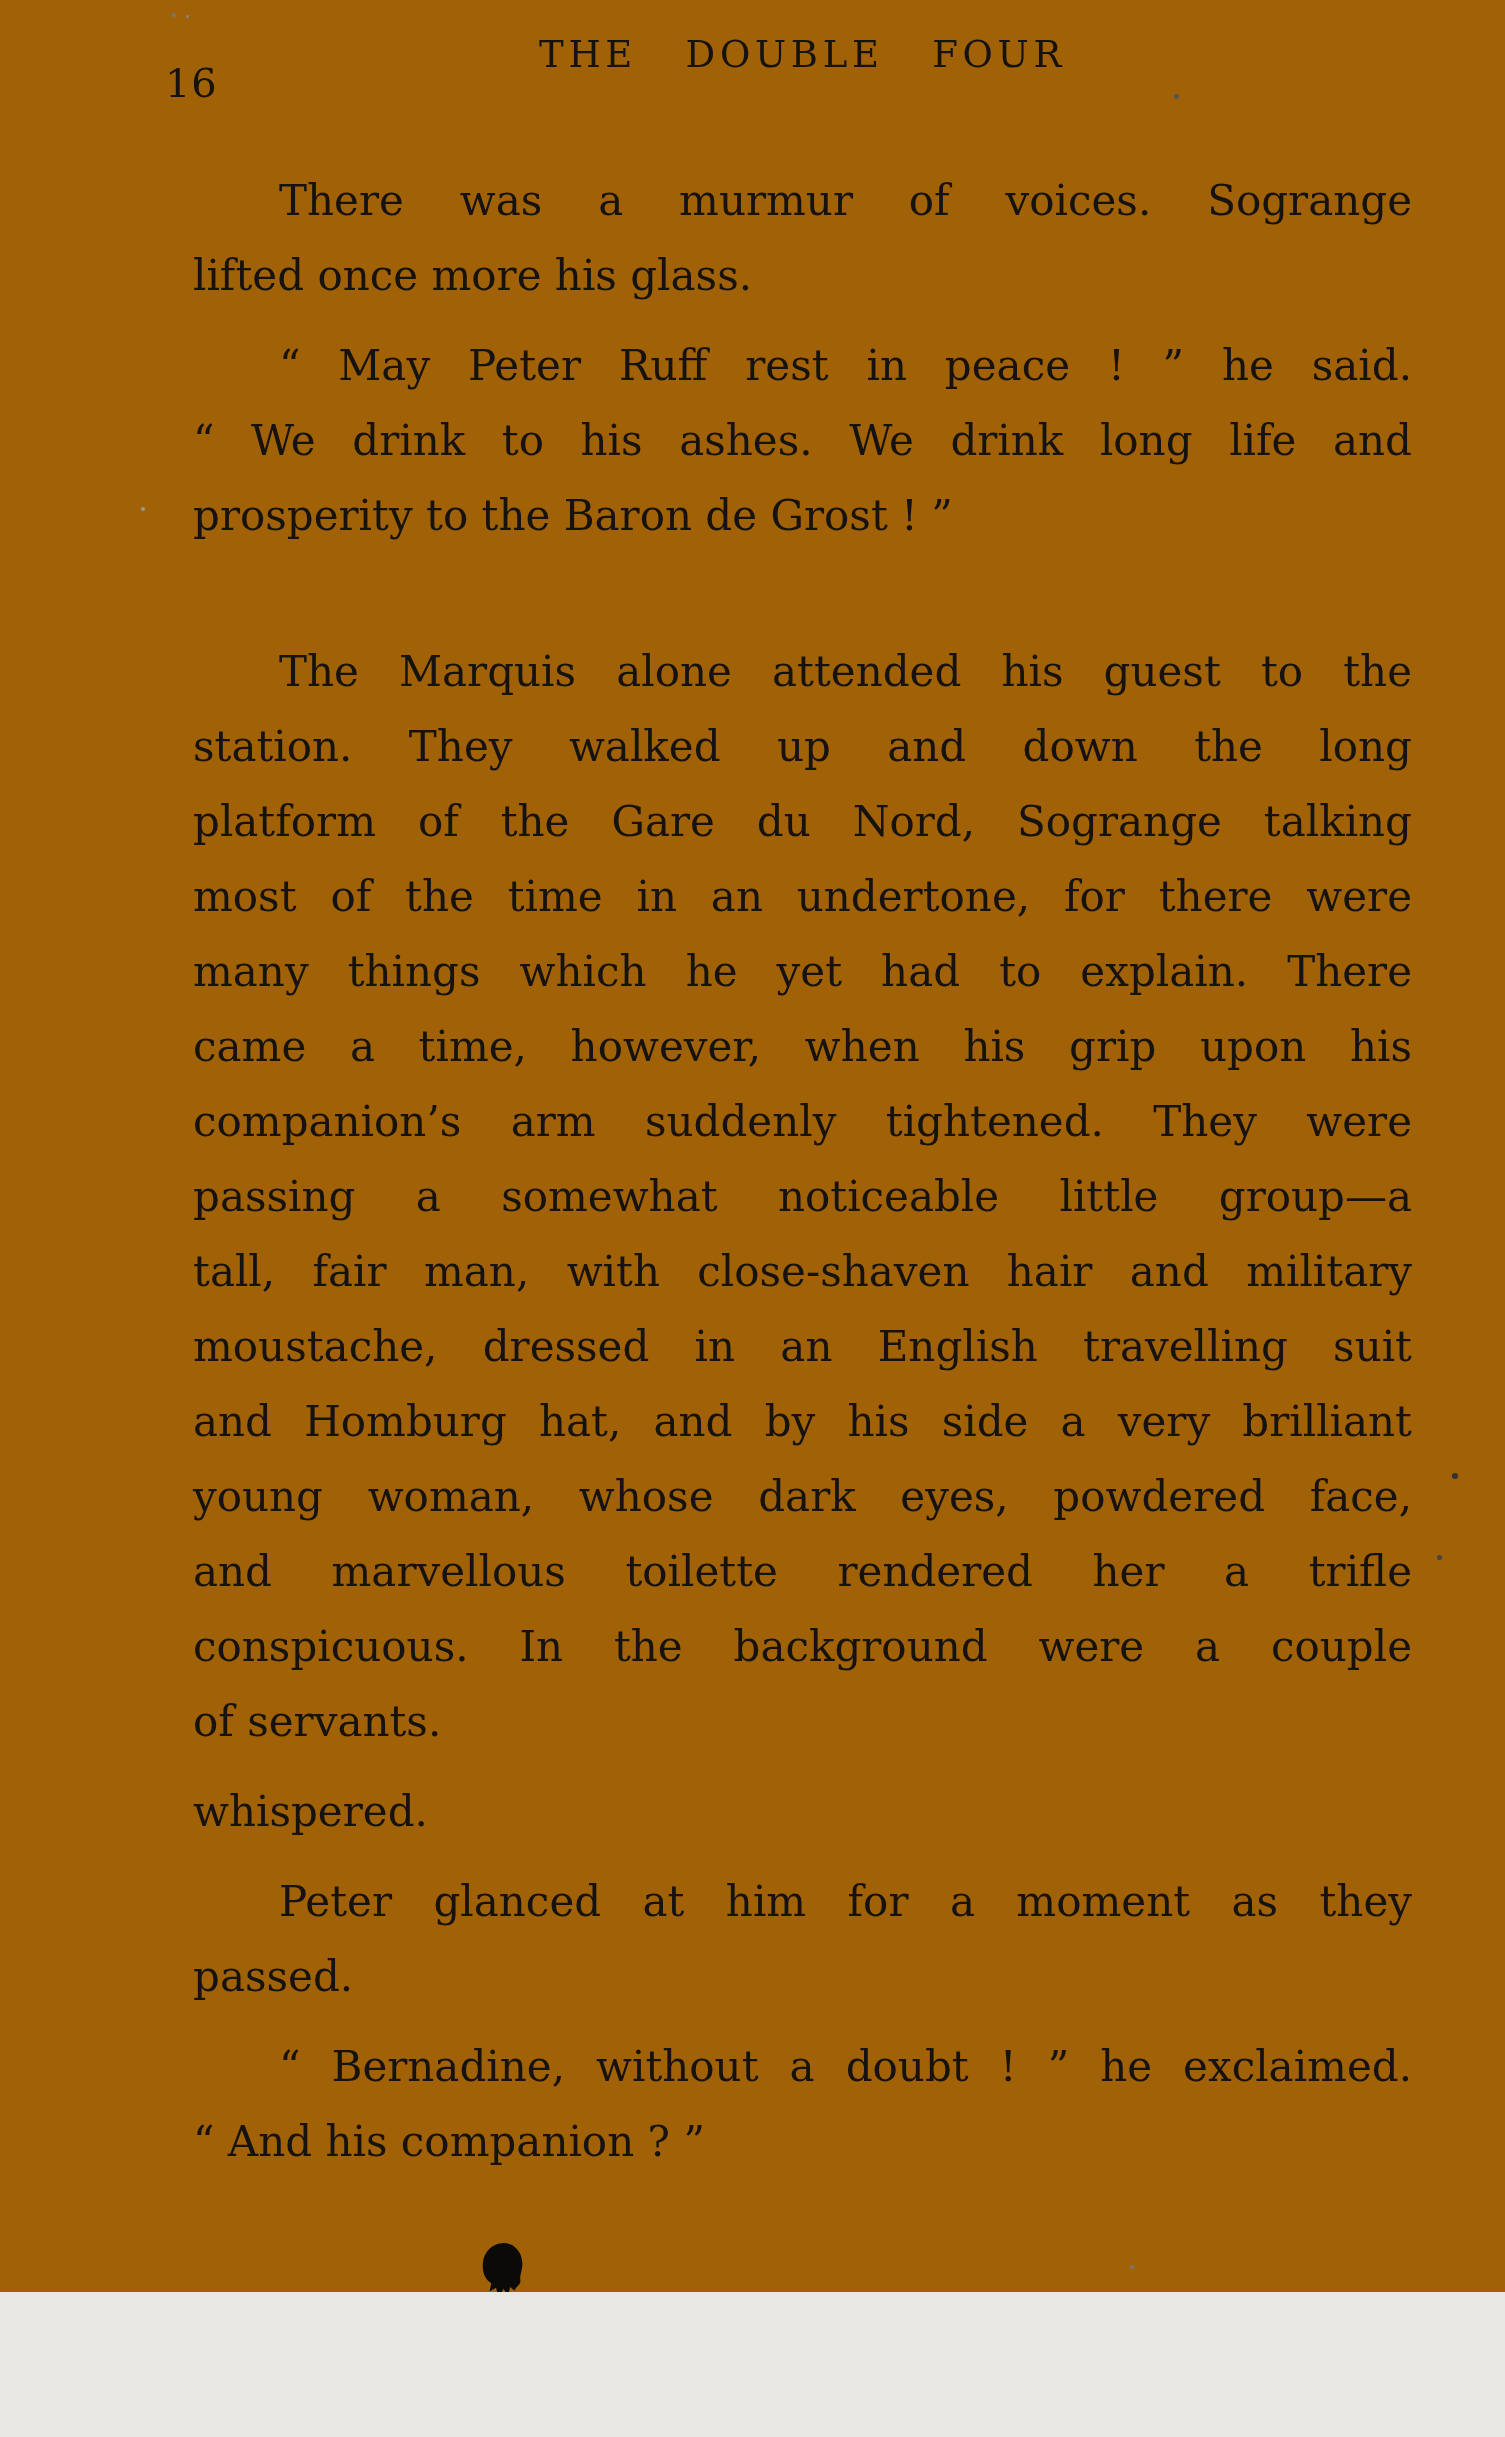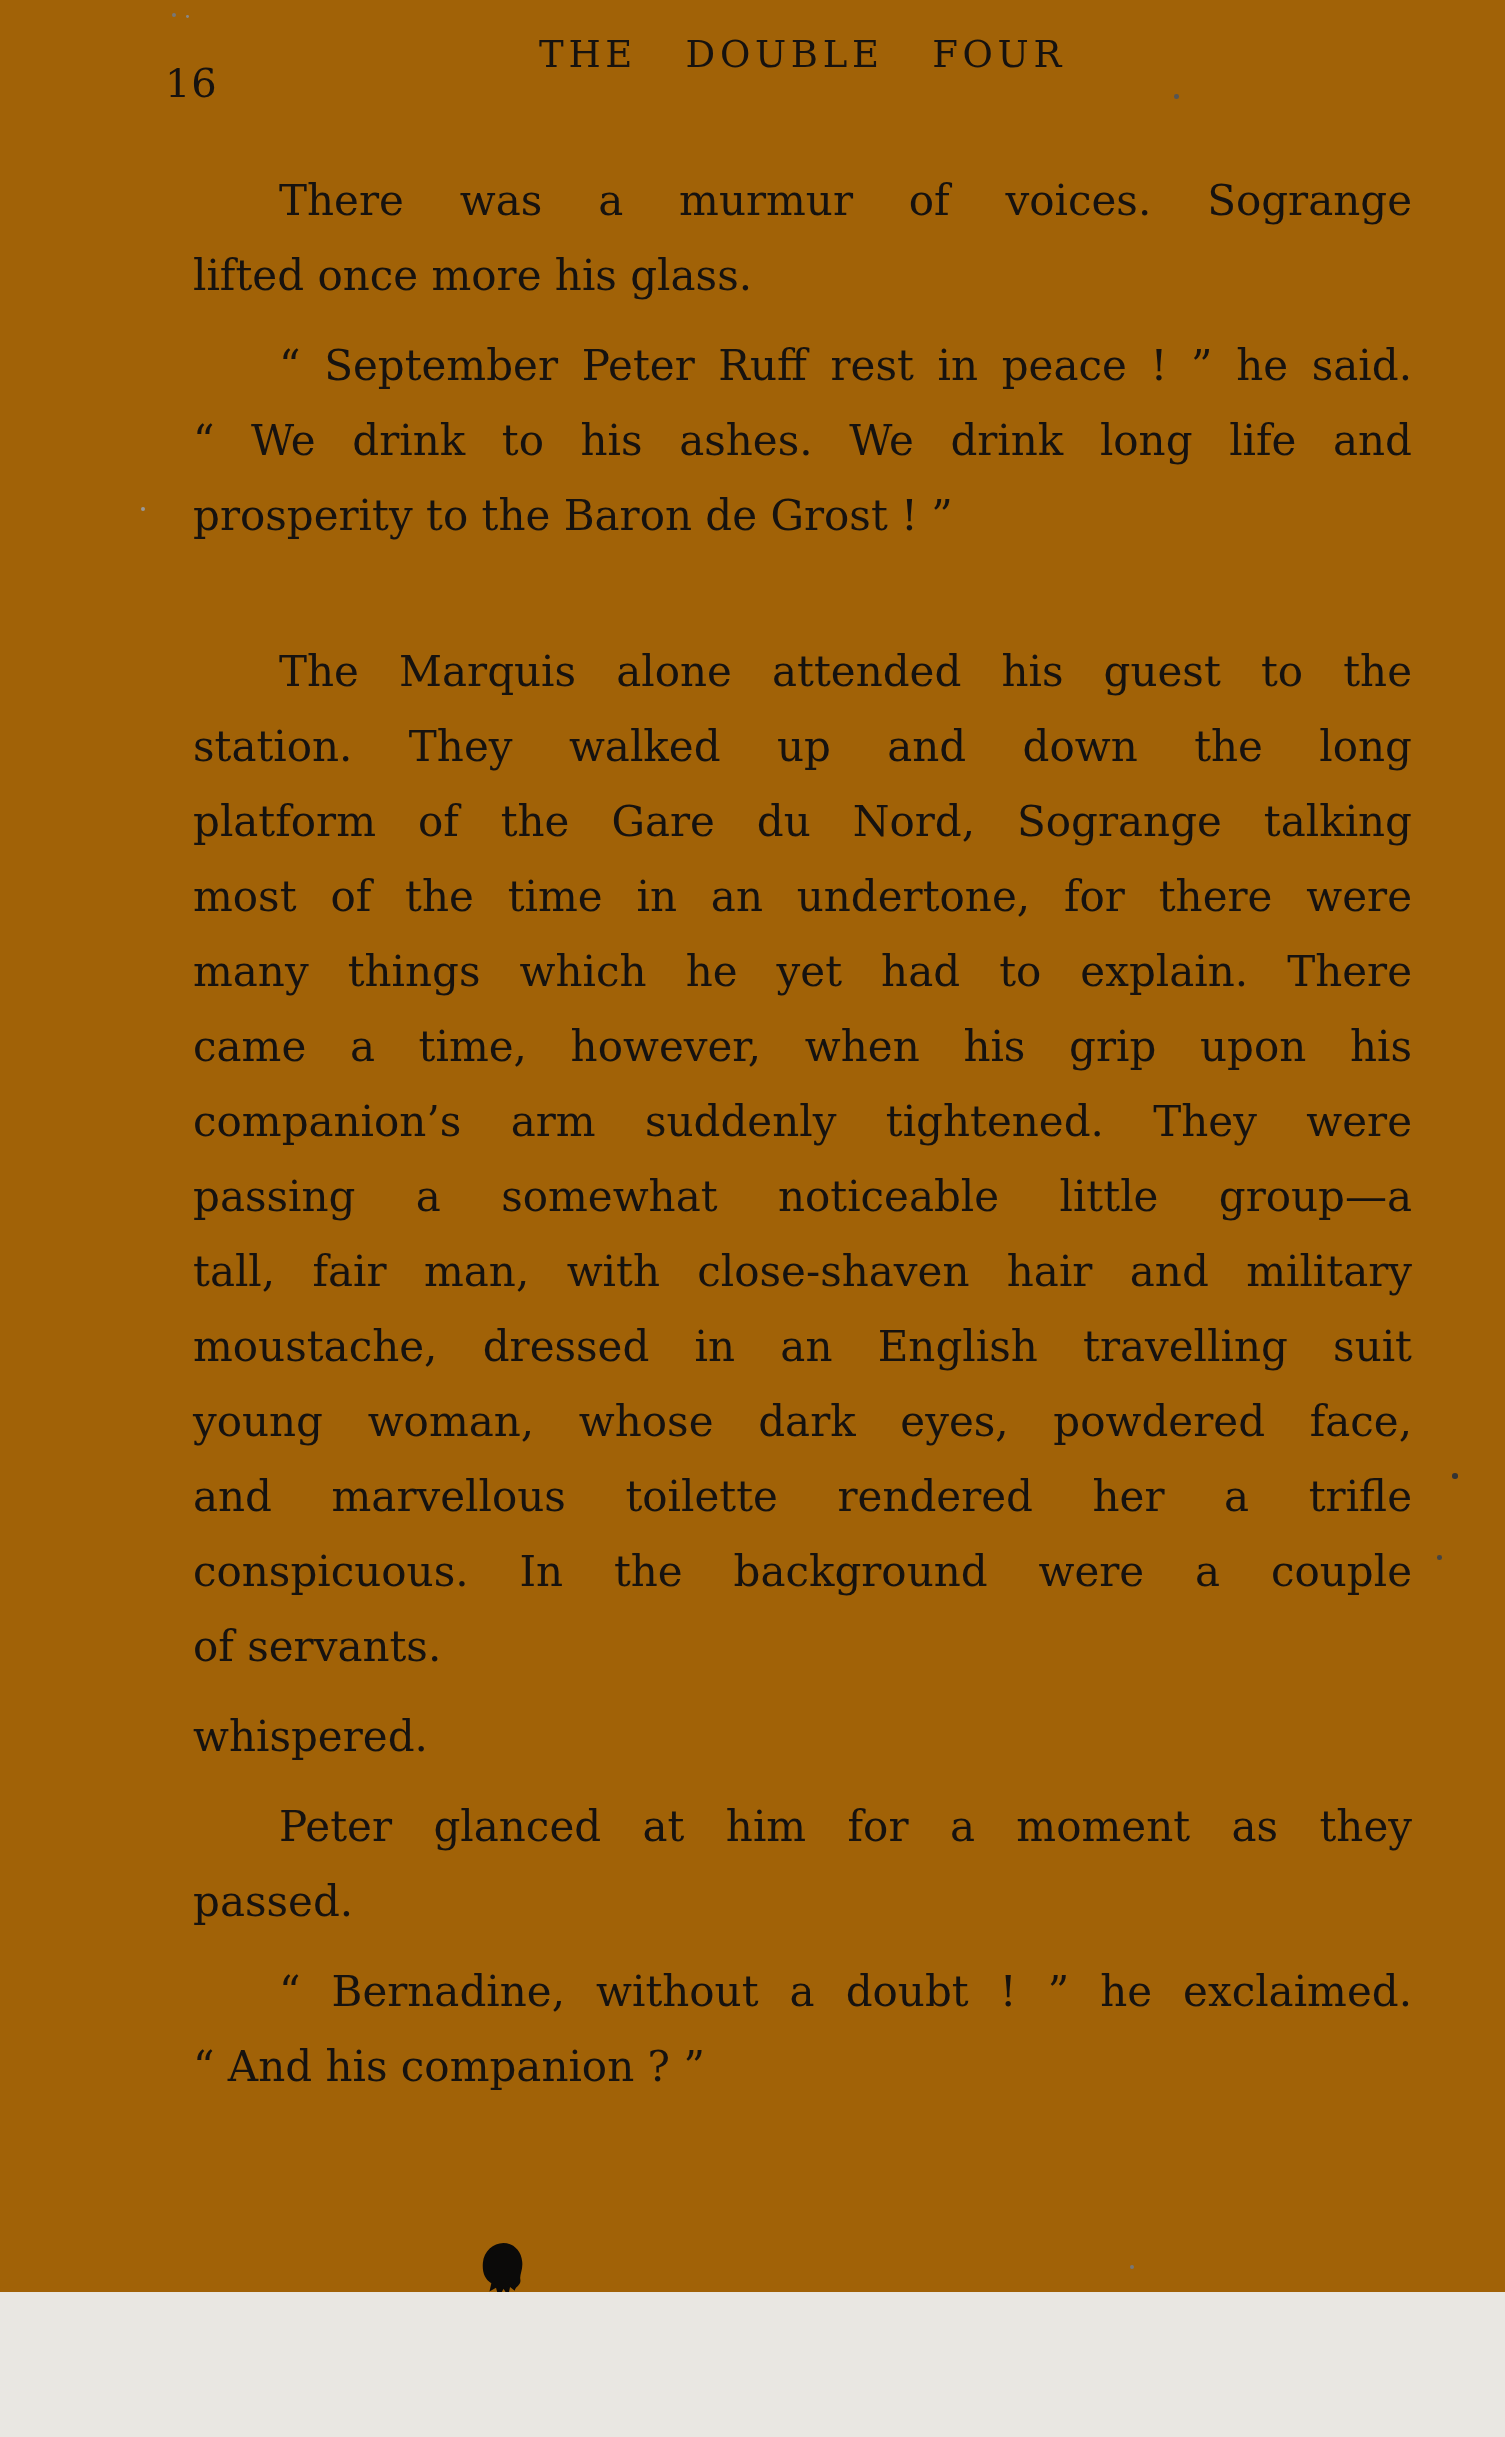--- a/index.html
+++ b/index.html
@@ -75,35 +75,36 @@
   <div class="page-number">16</div>
 
   <div class="page-title">THE DOUBLE FOUR</div>
 
   <div class="text-body">
       <div class="paragraph">
         <div class="line first-indent">There was a murmur of voices. Sogrange</div>
         <div class="line last">lifted once more his glass.</div>
       </div>
       <div class="paragraph">
-        <div class="line first-indent">“ September Peter Ruff rest in peace ! ” he said.</div>
+        <div class="line first-indent">“ May Peter Ruff rest in peace ! ” he said.</div>
         <div class="line">“ We drink to his ashes. We drink long life and</div>
         <div class="line last">prosperity to the Baron de Grost ! ”</div>
       </div>
       <div class="paragraph section-break">
         <div class="line first-indent">The Marquis alone attended his guest to the</div>
         <div class="line">station. They walked up and down the long</div>
         <div class="line">platform of the Gare du Nord, Sogrange talking</div>
         <div class="line">most of the time in an undertone, for there were</div>
         <div class="line">many things which he yet had to explain. There</div>
         <div class="line">came a time, however, when his grip upon his</div>
         <div class="line">companion’s arm suddenly tightened. They were</div>
         <div class="line">passing a somewhat noticeable little group—a</div>
         <div class="line">tall, fair man, with close-shaven hair and military</div>
         <div class="line">moustache, dressed in an English travelling suit</div>
+        <div class="line">and Homburg hat, and by his side a very brilliant</div>
         <div class="line">young woman, whose dark eyes, powdered face,</div>
         <div class="line">and marvellous toilette rendered her a trifle</div>
         <div class="line">conspicuous. In the background were a couple</div>
         <div class="line last">of servants.</div>
       </div>
       <div class="paragraph">
         <div class="line last">whispered.</div>
       </div>
       <div class="paragraph">
         <div class="line first-indent">Peter glanced at him for a moment as they</div>

